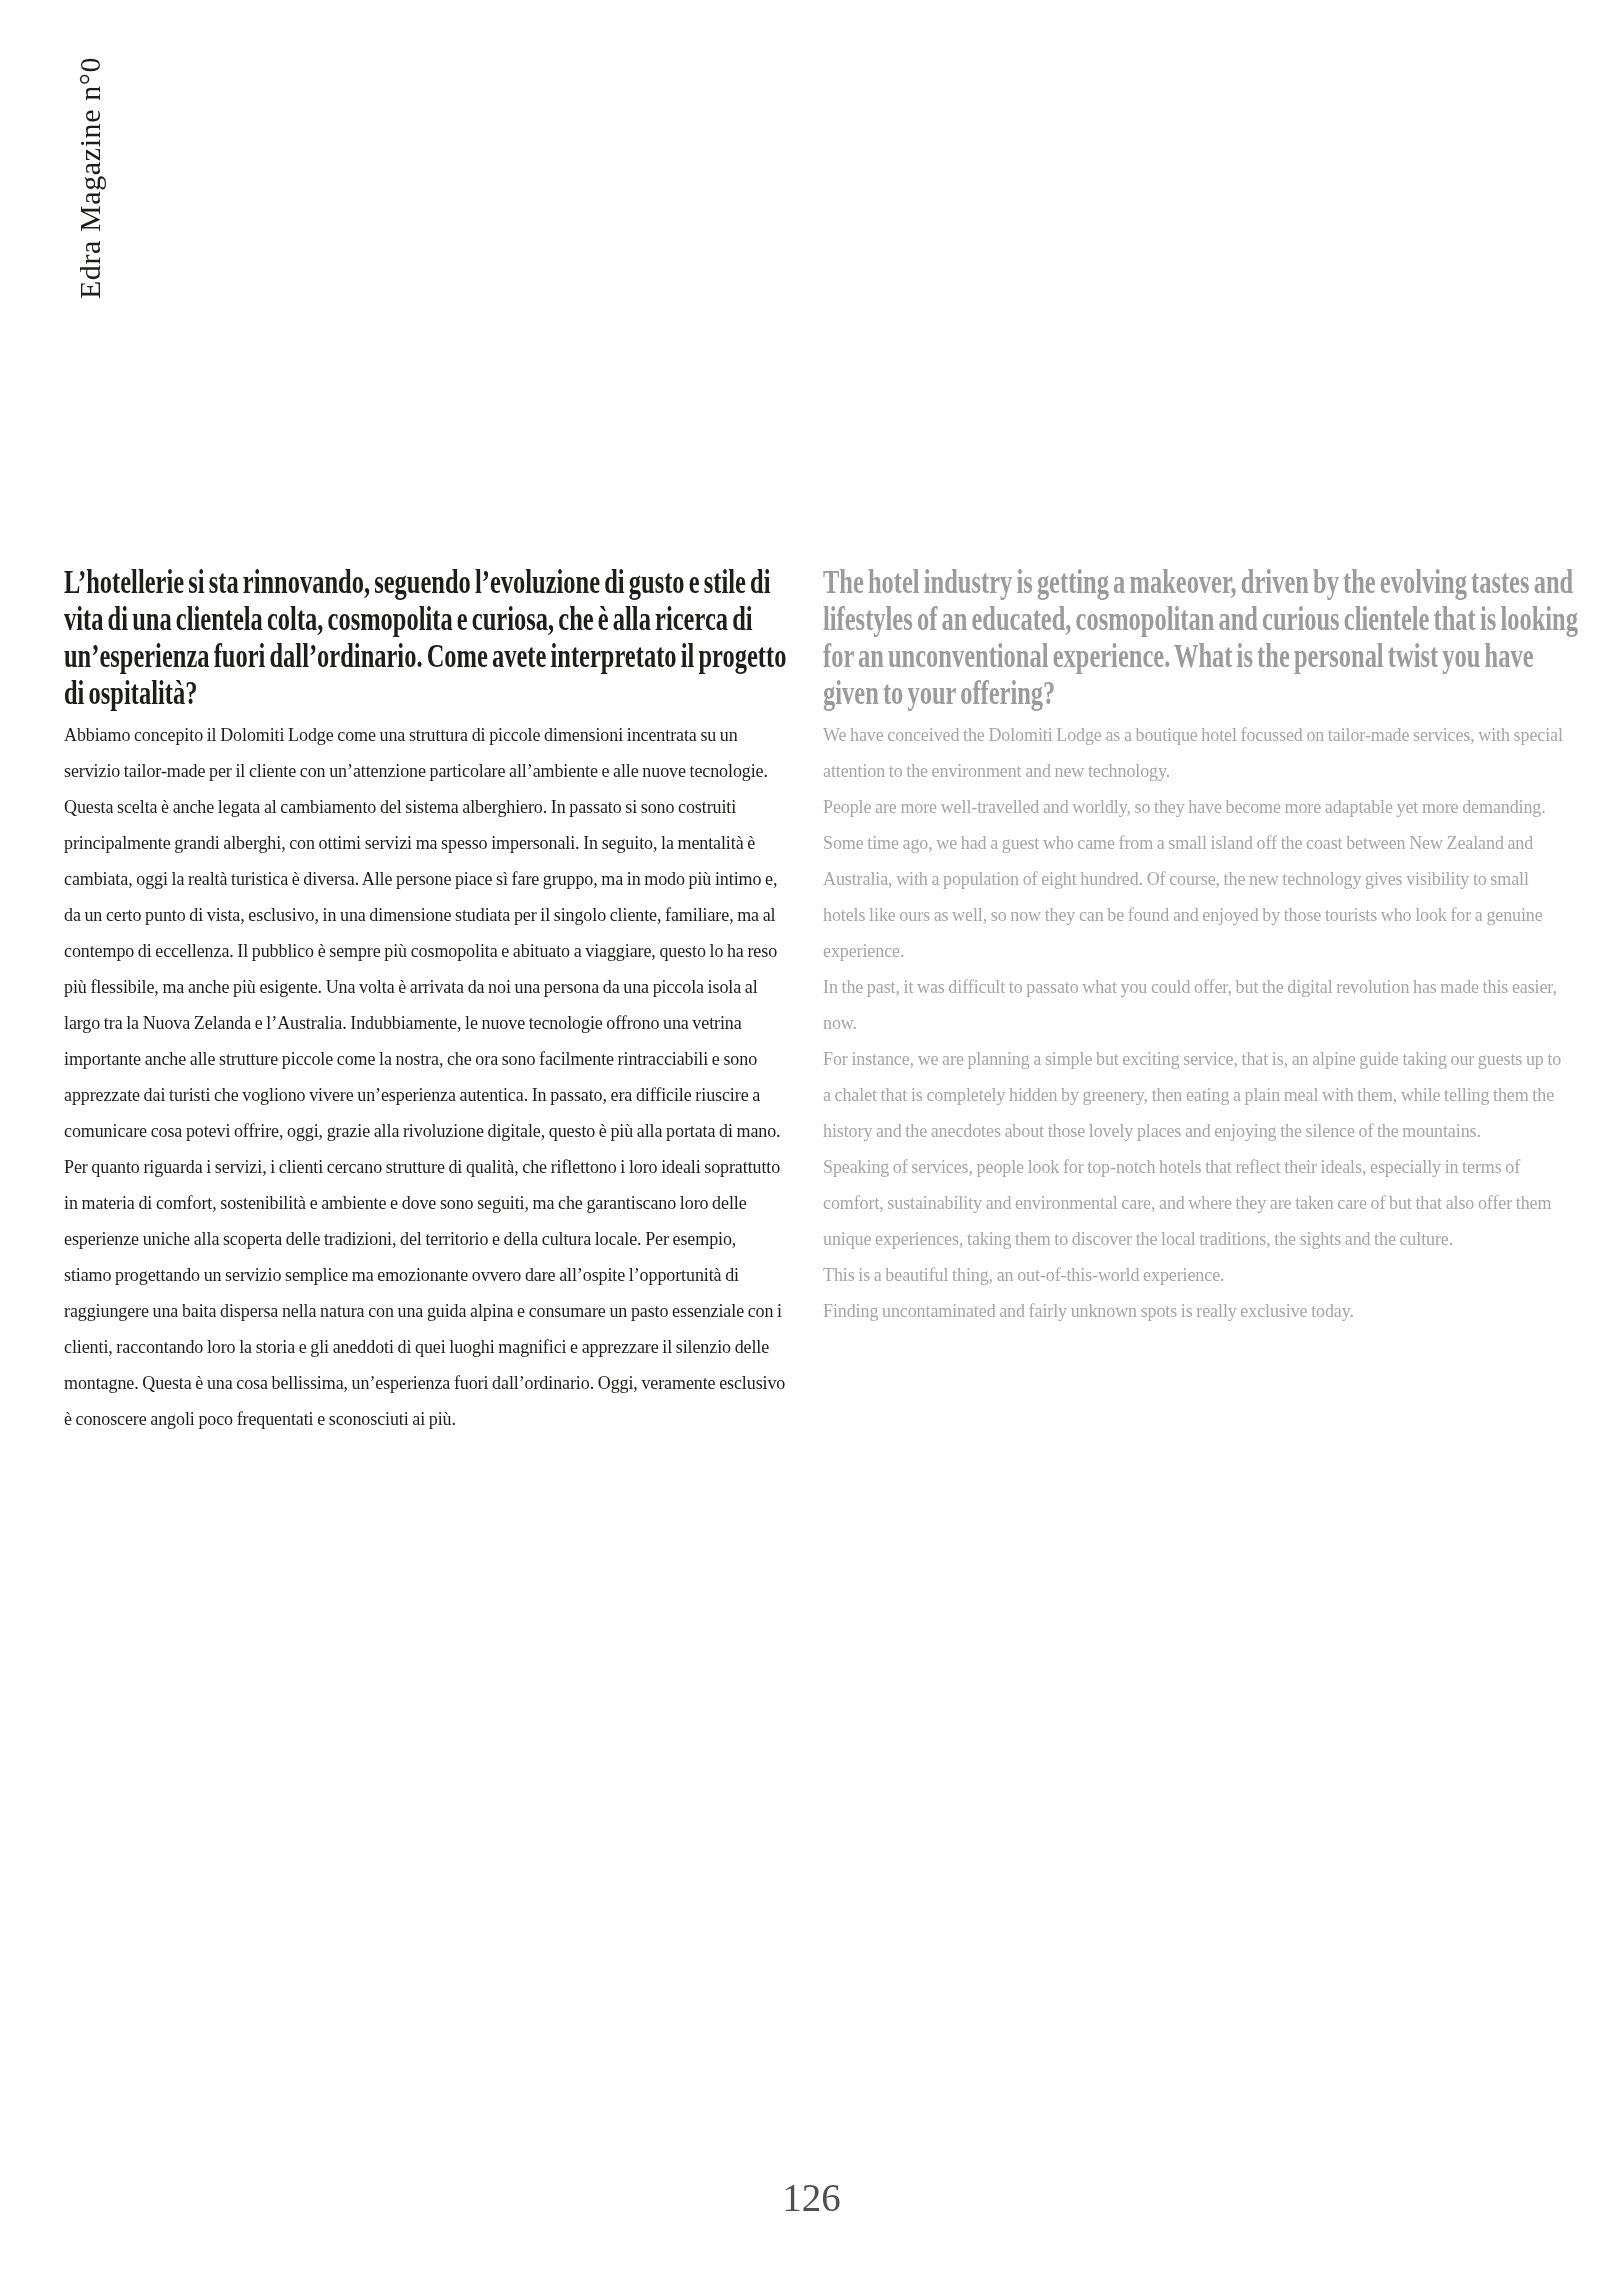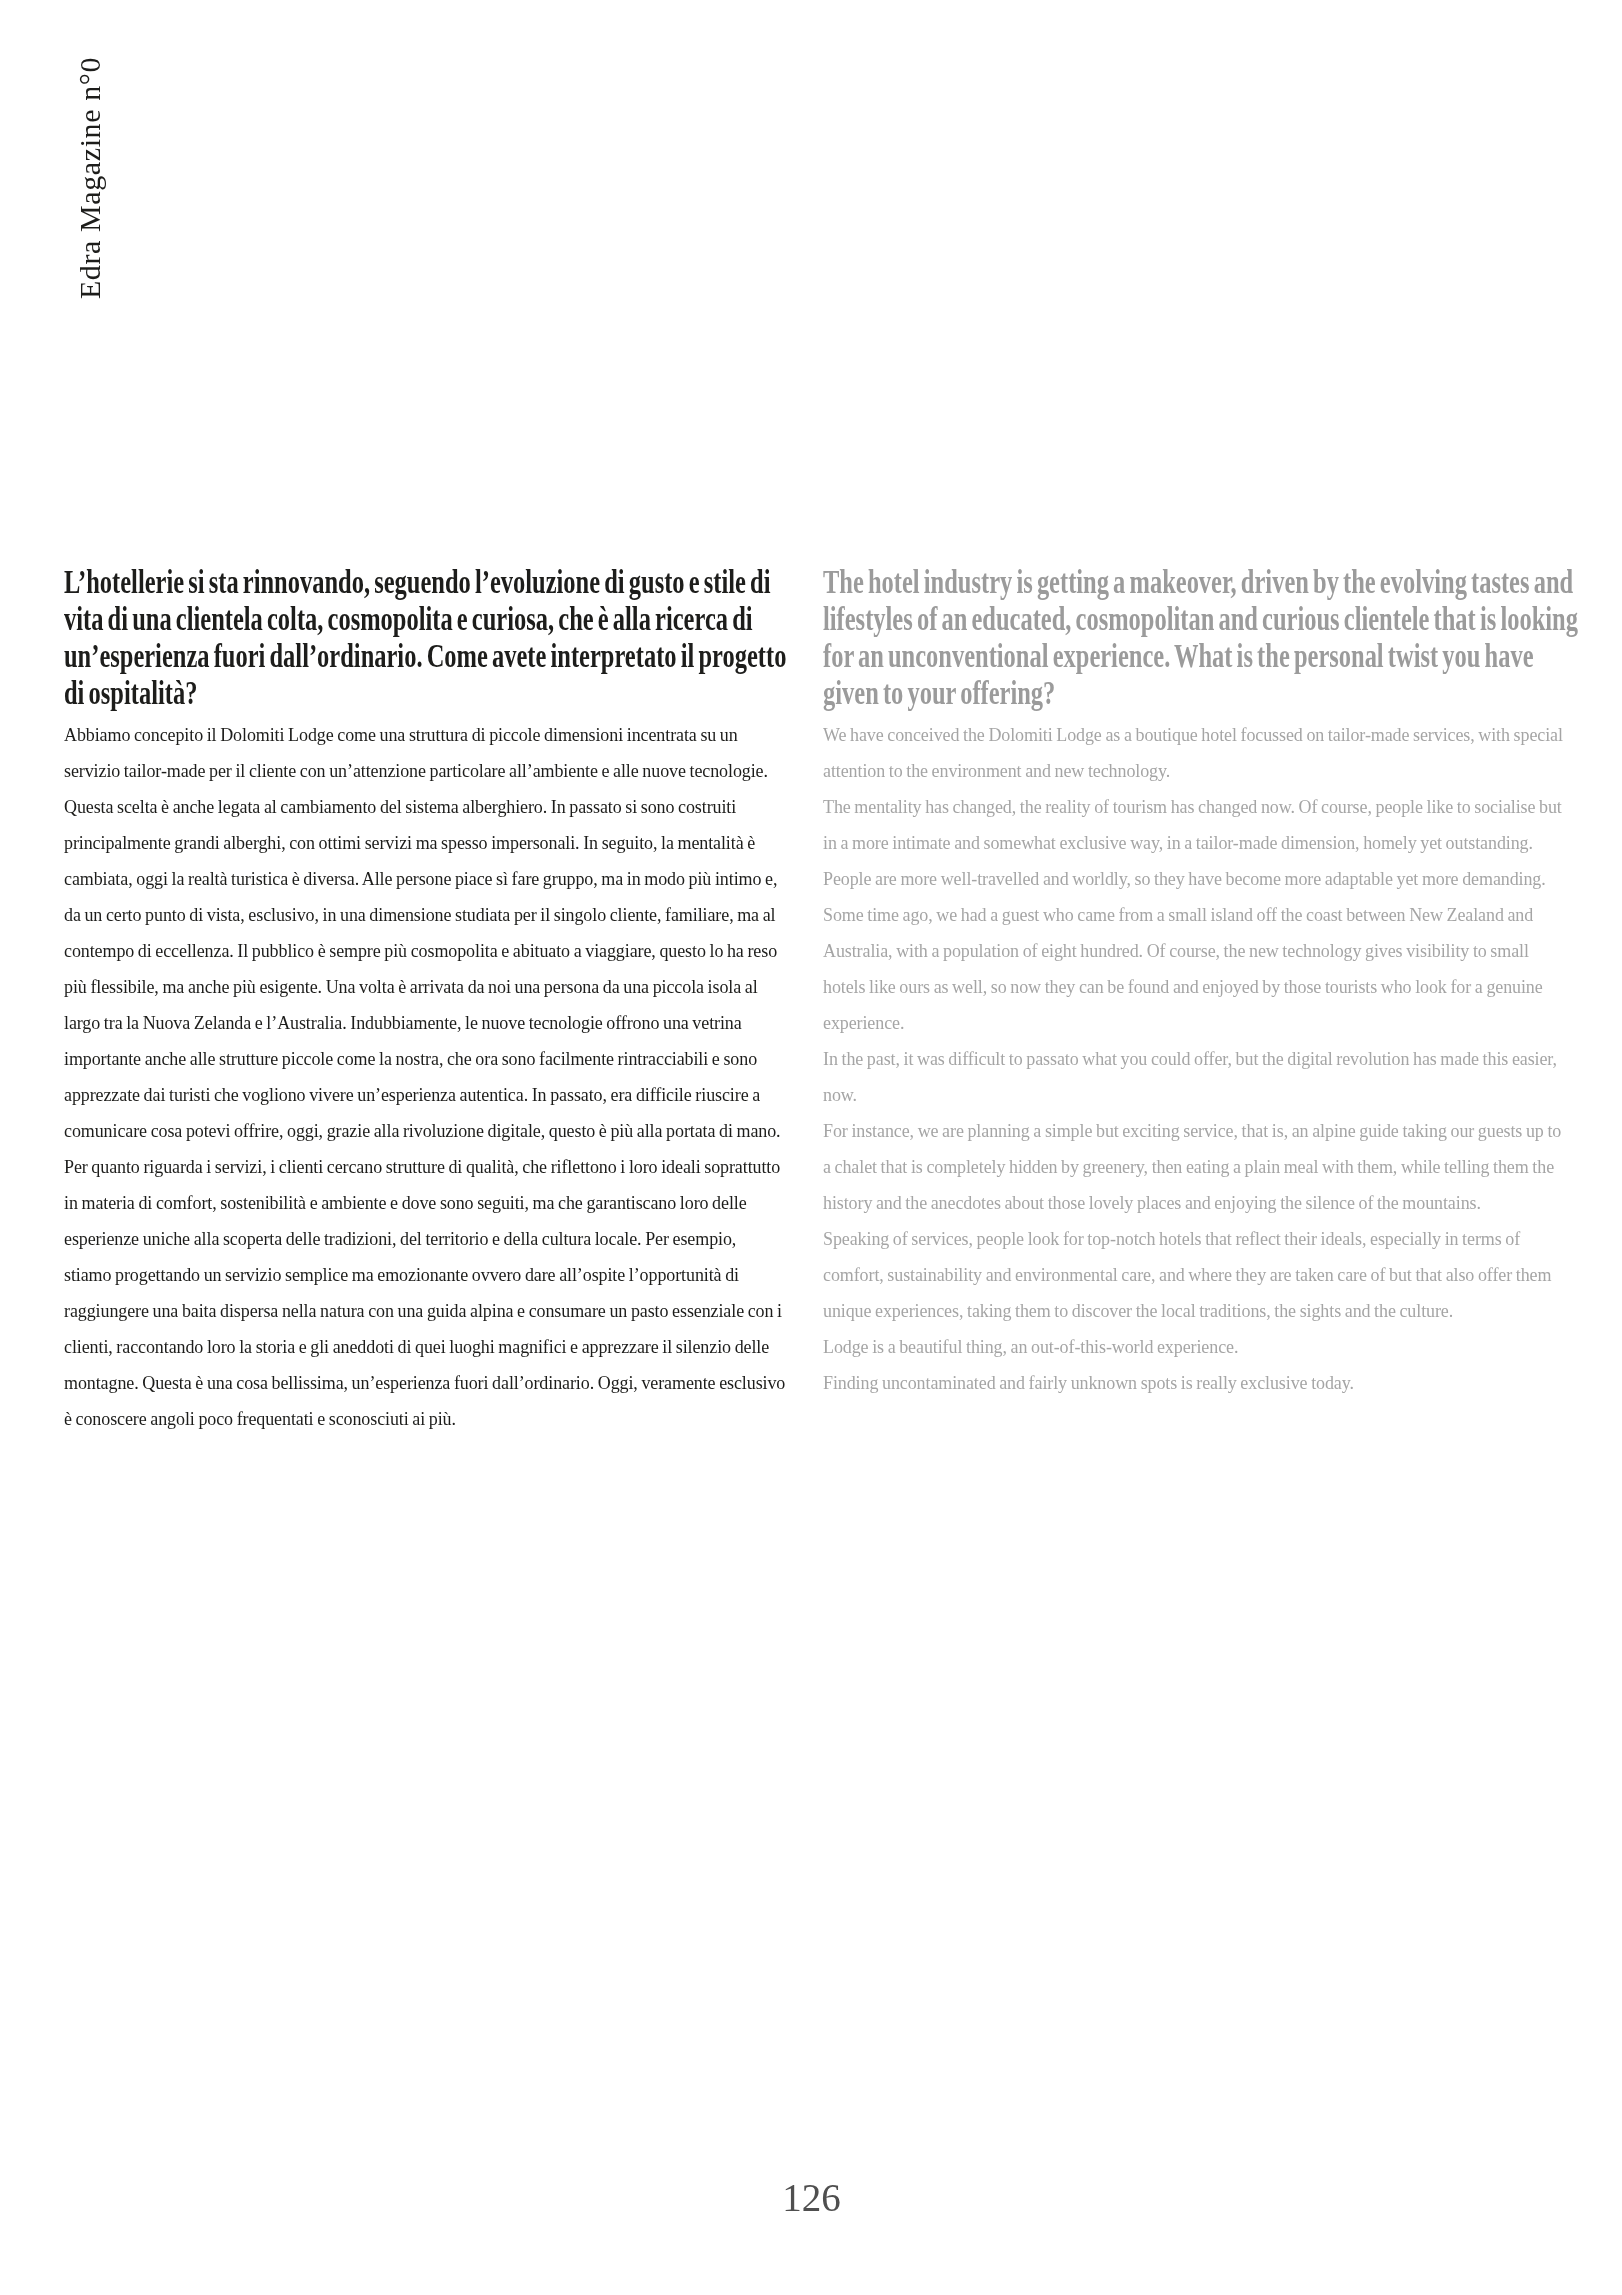--- a/index.html
+++ b/index.html
@@ -82,26 +82,25 @@
     <div class="answer">
       <p>Abbiamo concepito il Dolomiti Lodge come una struttura di piccole dimensioni incentrata su un servizio tailor-made per il cliente con un’attenzione particolare all’ambiente e alle nuove tecnologie.</p>
       <p>Questa scelta è anche legata al cambiamento del sistema alberghiero. In passato si sono costruiti principalmente grandi alberghi, con ottimi servizi ma spesso impersonali. In seguito, la mentalità è cambiata, oggi la realtà turistica è diversa. Alle persone piace sì fare gruppo, ma in modo più intimo e, da un certo punto di vista, esclusivo, in una dimensione studiata per il singolo cliente, familiare, ma al contempo di eccellenza. Il pubblico è sempre più cosmopolita e abituato a viaggiare, questo lo ha reso più flessibile, ma anche più esigente. Una volta è arrivata da noi una persona da una piccola isola al largo tra la Nuova Zelanda e l’Australia. Indubbiamente, le nuove tecnologie offrono una vetrina importante anche alle strutture piccole come la nostra, che ora sono facilmente rintracciabili e sono apprezzate dai turisti che vogliono vivere un’esperienza autentica. In passato, era difficile riuscire a comunicare cosa potevi offrire, oggi, grazie alla rivoluzione digitale, questo è più alla portata di mano. Per quanto riguarda i servizi, i clienti cercano strutture di qualità, che riflettono i loro ideali soprattutto in materia di comfort, sostenibilità e ambiente e dove sono seguiti, ma che garantiscano loro delle esperienze uniche alla scoperta delle tradizioni, del territorio e della cultura locale. Per esempio, stiamo progettando un servizio semplice ma emozionante ovvero dare all’ospite l’opportunità di raggiungere una baita dispersa nella natura con una guida alpina e consumare un pasto essenziale con i clienti, raccontando loro la storia e gli aneddoti di quei luoghi magnifici e apprezzare il silenzio delle montagne. Questa è una cosa bellissima, un’esperienza fuori dall’ordinario. Oggi, veramente esclusivo è conoscere angoli poco frequentati e sconosciuti ai più.</p>
     </div>
   </div>
 
   <div class="col col-right">
     <div class="question">The hotel industry is getting a makeover, driven by the evolving tastes and lifestyles of an educated, cosmopolitan and curious clientele that is looking for an unconventional experience. What is the personal twist you have given to your offering?</div>
     <div class="answer">
       <p>We have conceived the Dolomiti Lodge as a boutique hotel focussed on tailor-made services, with special attention to the environment and new technology.</p>
-      <p>The mentality has changed, the reality of tourism has changed now. Of course, people like to socialise but in a more intimate and somewhat exclusive way, in a tailor-made dimension, homely yet outstanding.</p>
       <p>People are more well-travelled and worldly, so they have become more adaptable yet more demanding. Some time ago, we had a guest who came from a small island off the coast between New Zealand and Australia, with a population of eight hundred. Of course, the new technology gives visibility to small hotels like ours as well, so now they can be found and enjoyed by those tourists who look for a genuine experience.</p>
       <p>In the past, it was difficult to passato what you could offer, but the digital revolution has made this easier, now.</p>
       <p>For instance, we are planning a simple but exciting service, that is, an alpine guide taking our guests up to a chalet that is completely hidden by greenery, then eating a plain meal with them, while telling them the history and the anecdotes about those lovely places and enjoying the silence of the mountains.</p>
       <p>Speaking of services, people look for top-notch hotels that reflect their ideals, especially in terms of comfort, sustainability and environmental care, and where they are taken care of but that also offer them unique experiences, taking them to discover the local traditions, the sights and the culture.</p>
-      <p>Lodge is a beautiful thing, an out-of-this-world experience.</p>
+      <p>This is a beautiful thing, an out-of-this-world experience.</p>
       <p>Finding uncontaminated and fairly unknown spots is really exclusive today.</p>
     </div>
   </div>
 
   <div class="page-number">126</div>
 
 </div>
 
 
 </body></html>

